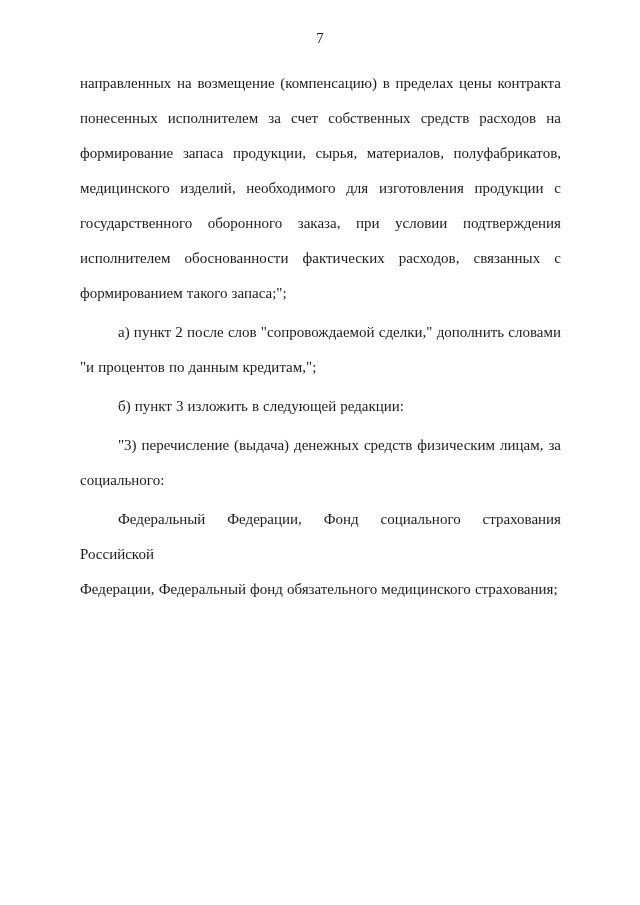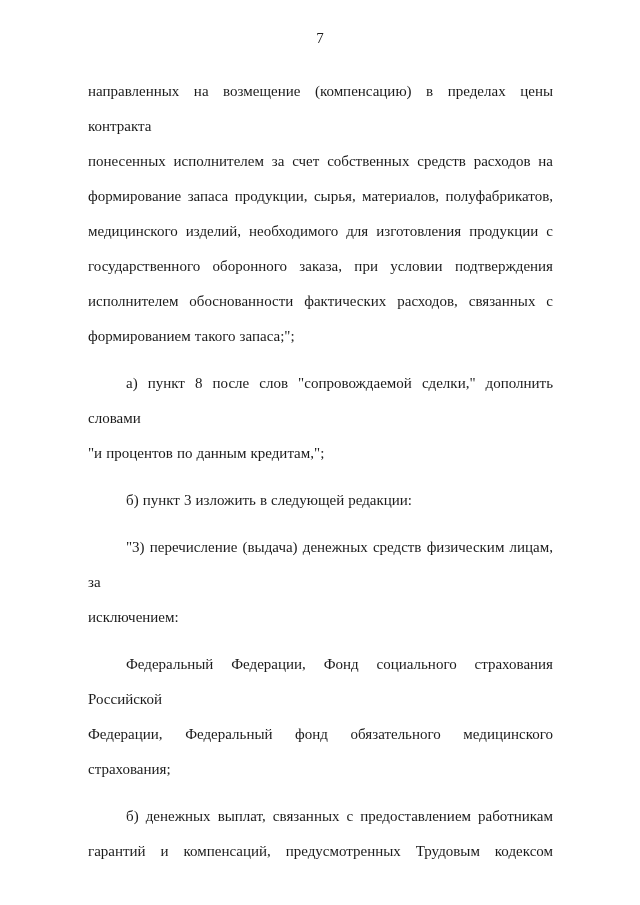--- a/index.html
+++ b/index.html
@@ -26,21 +26,21 @@
     font-size: 15px;
     line-height: 18px;
   }
   .document-body {
     position: absolute;
     top: 62px;
     left: 76px;
     width: 489px;
   }
   .paragraph {
-    margin: 12px;
+    margin: 4px;
   }
   .line {
     line-height: 35px;
     text-align: justify;
     text-align-last: justify;
     word-spacing: 0.02em;
   }
   .line.last {
     text-align-last: left;
   }
@@ -62,32 +62,28 @@
       <div class="paragraph">
         <div class="line">направленных на возмещение (компенсацию) в пределах цены контракта</div>
         <div class="line">понесенных исполнителем за счет собственных средств расходов на</div>
         <div class="line">формирование запаса продукции, сырья, материалов, полуфабрикатов,</div>
         <div class="line">медицинского изделий, необходимого для изготовления продукции с</div>
         <div class="line">государственного оборонного заказа, при условии подтверждения</div>
         <div class="line">исполнителем обоснованности фактических расходов, связанных с</div>
         <div class="line last">формированием такого запаса;";</div>
       </div>
       <div class="paragraph indent">
-        <div class="line">а) пункт 8 после слов "сопровождаемой сделки," дополнить словами</div>
+        <div class="line">а) пункт 2 после слов "сопровождаемой сделки," дополнить словами</div>
         <div class="line last">"и процентов по данным кредитам,";</div>
       </div>
       <div class="paragraph indent">
         <div class="line last">б) пункт 3 изложить в следующей редакции:</div>
       </div>
       <div class="paragraph indent">
         <div class="line">"3) перечисление (выдача) денежных средств физическим лицам, за</div>
-        <div class="line last">исключением:</div>
+        <div class="line last">социального:</div>
       </div>
       <div class="paragraph indent">
         <div class="line">Федеральный Федерации, Фонд социального страхования Российской</div>
         <div class="line last">Федерации, Федеральный фонд обязательного медицинского страхования;</div>
       </div>
-      <div class="paragraph indent">
-        <div class="line">б) денежных выплат, связанных с предоставлением работникам</div>
-        <div class="line">гарантий и компенсаций, предусмотренных Трудовым кодексом</div>
-      </div>
     </div>
 </div>
 
 </body></html>

